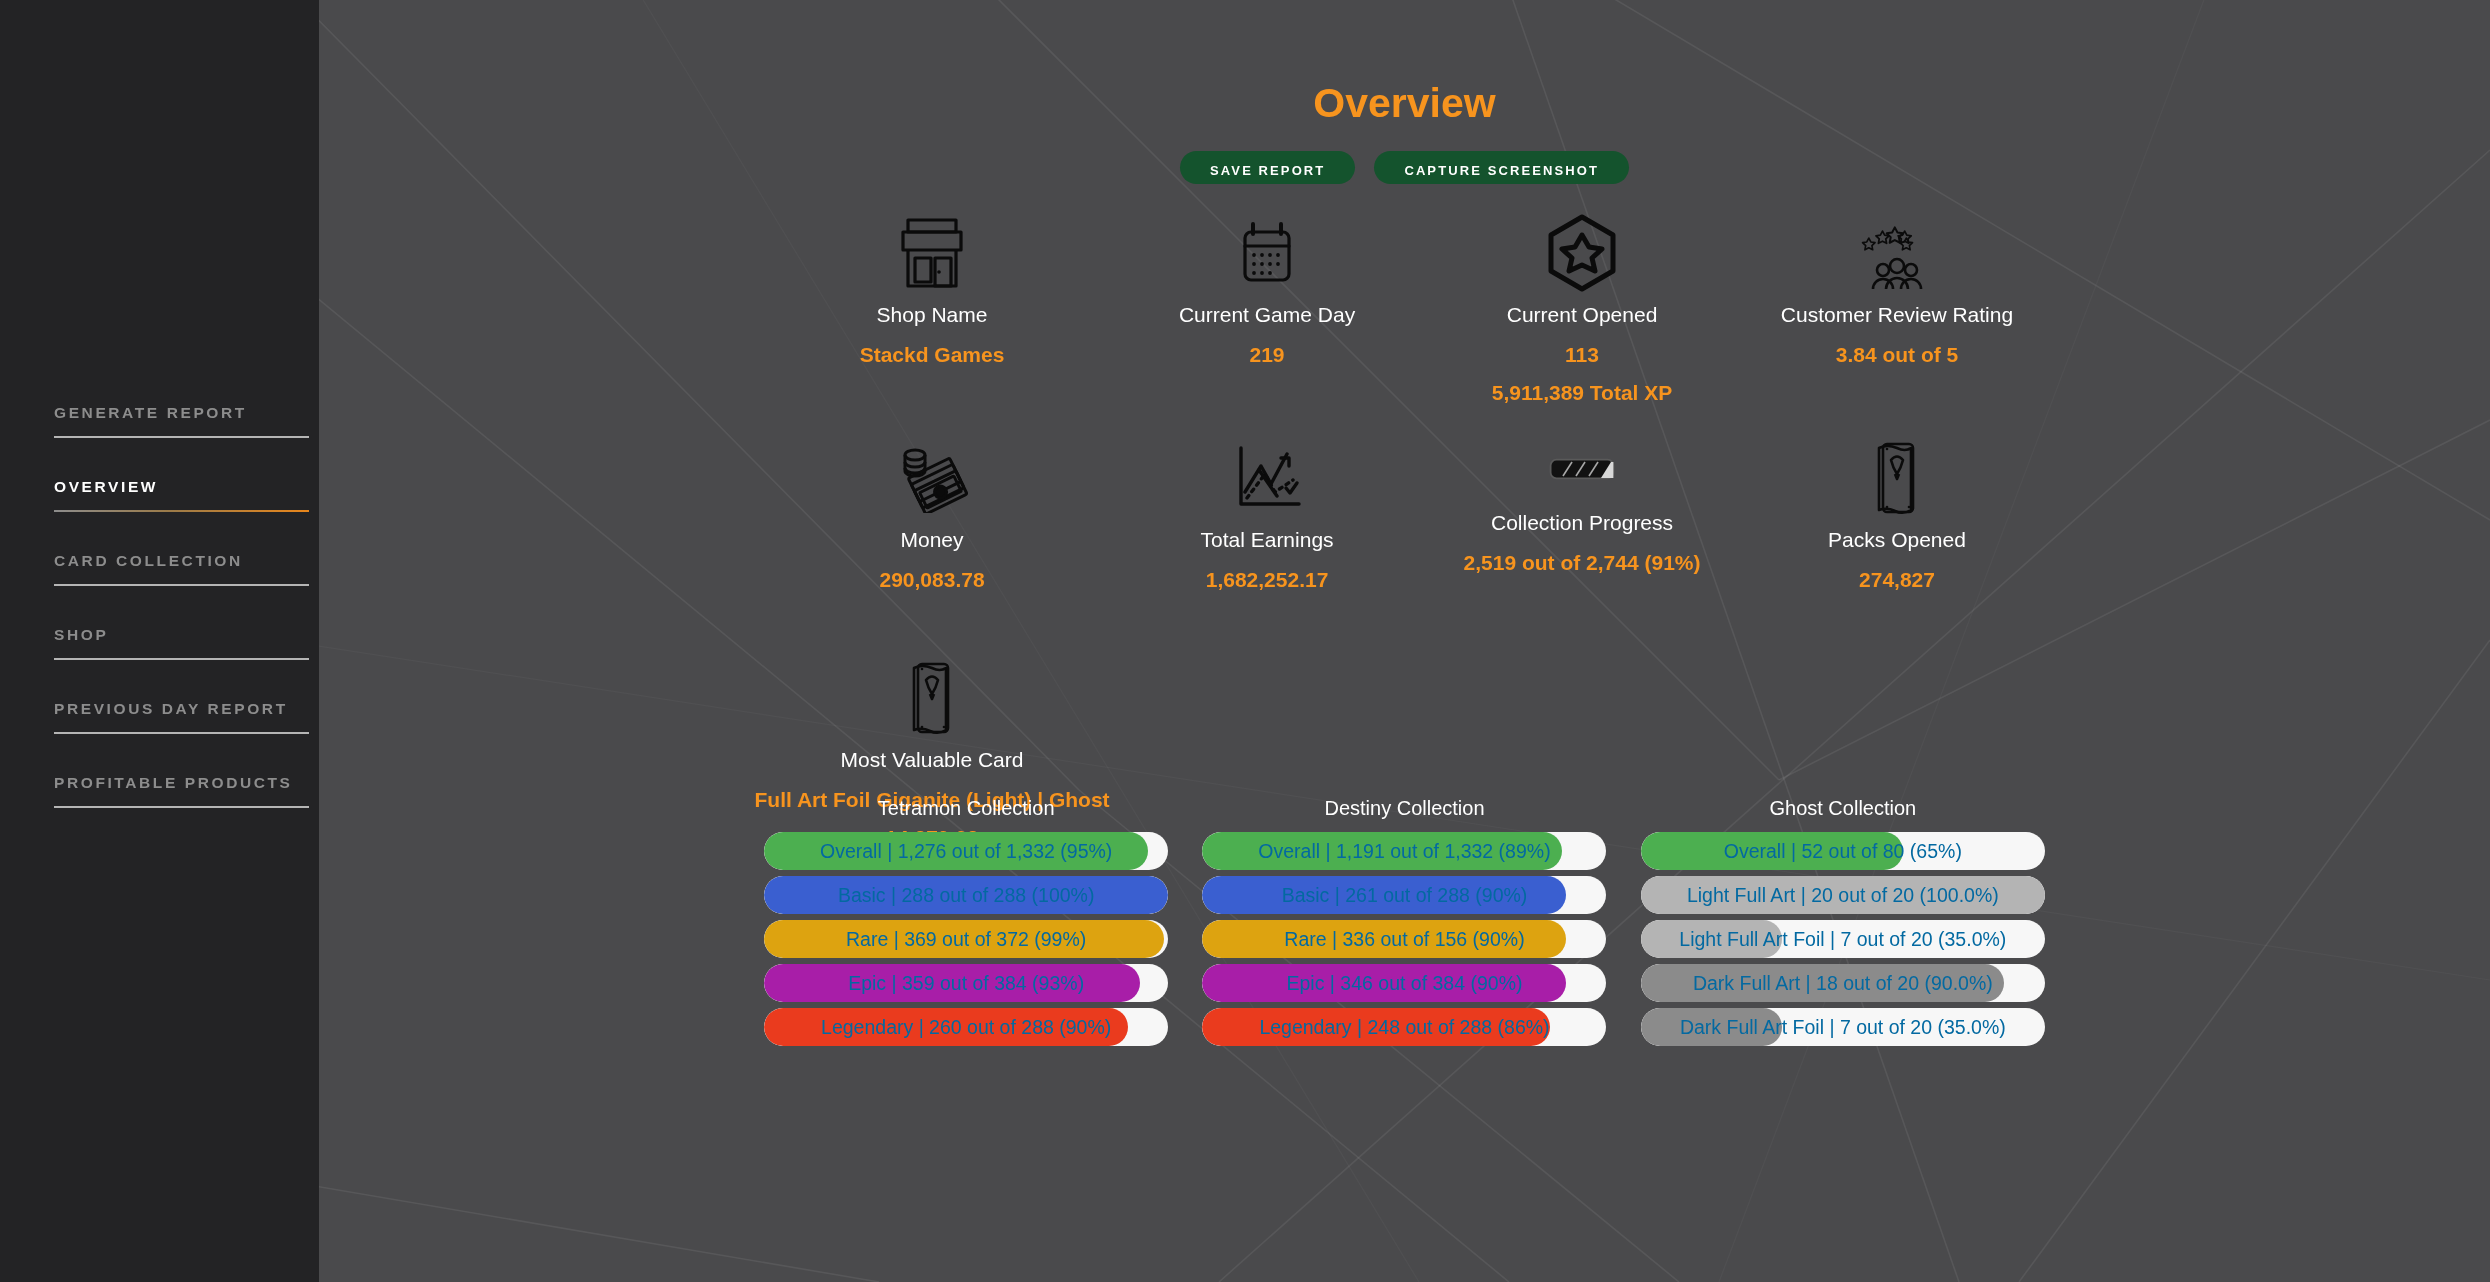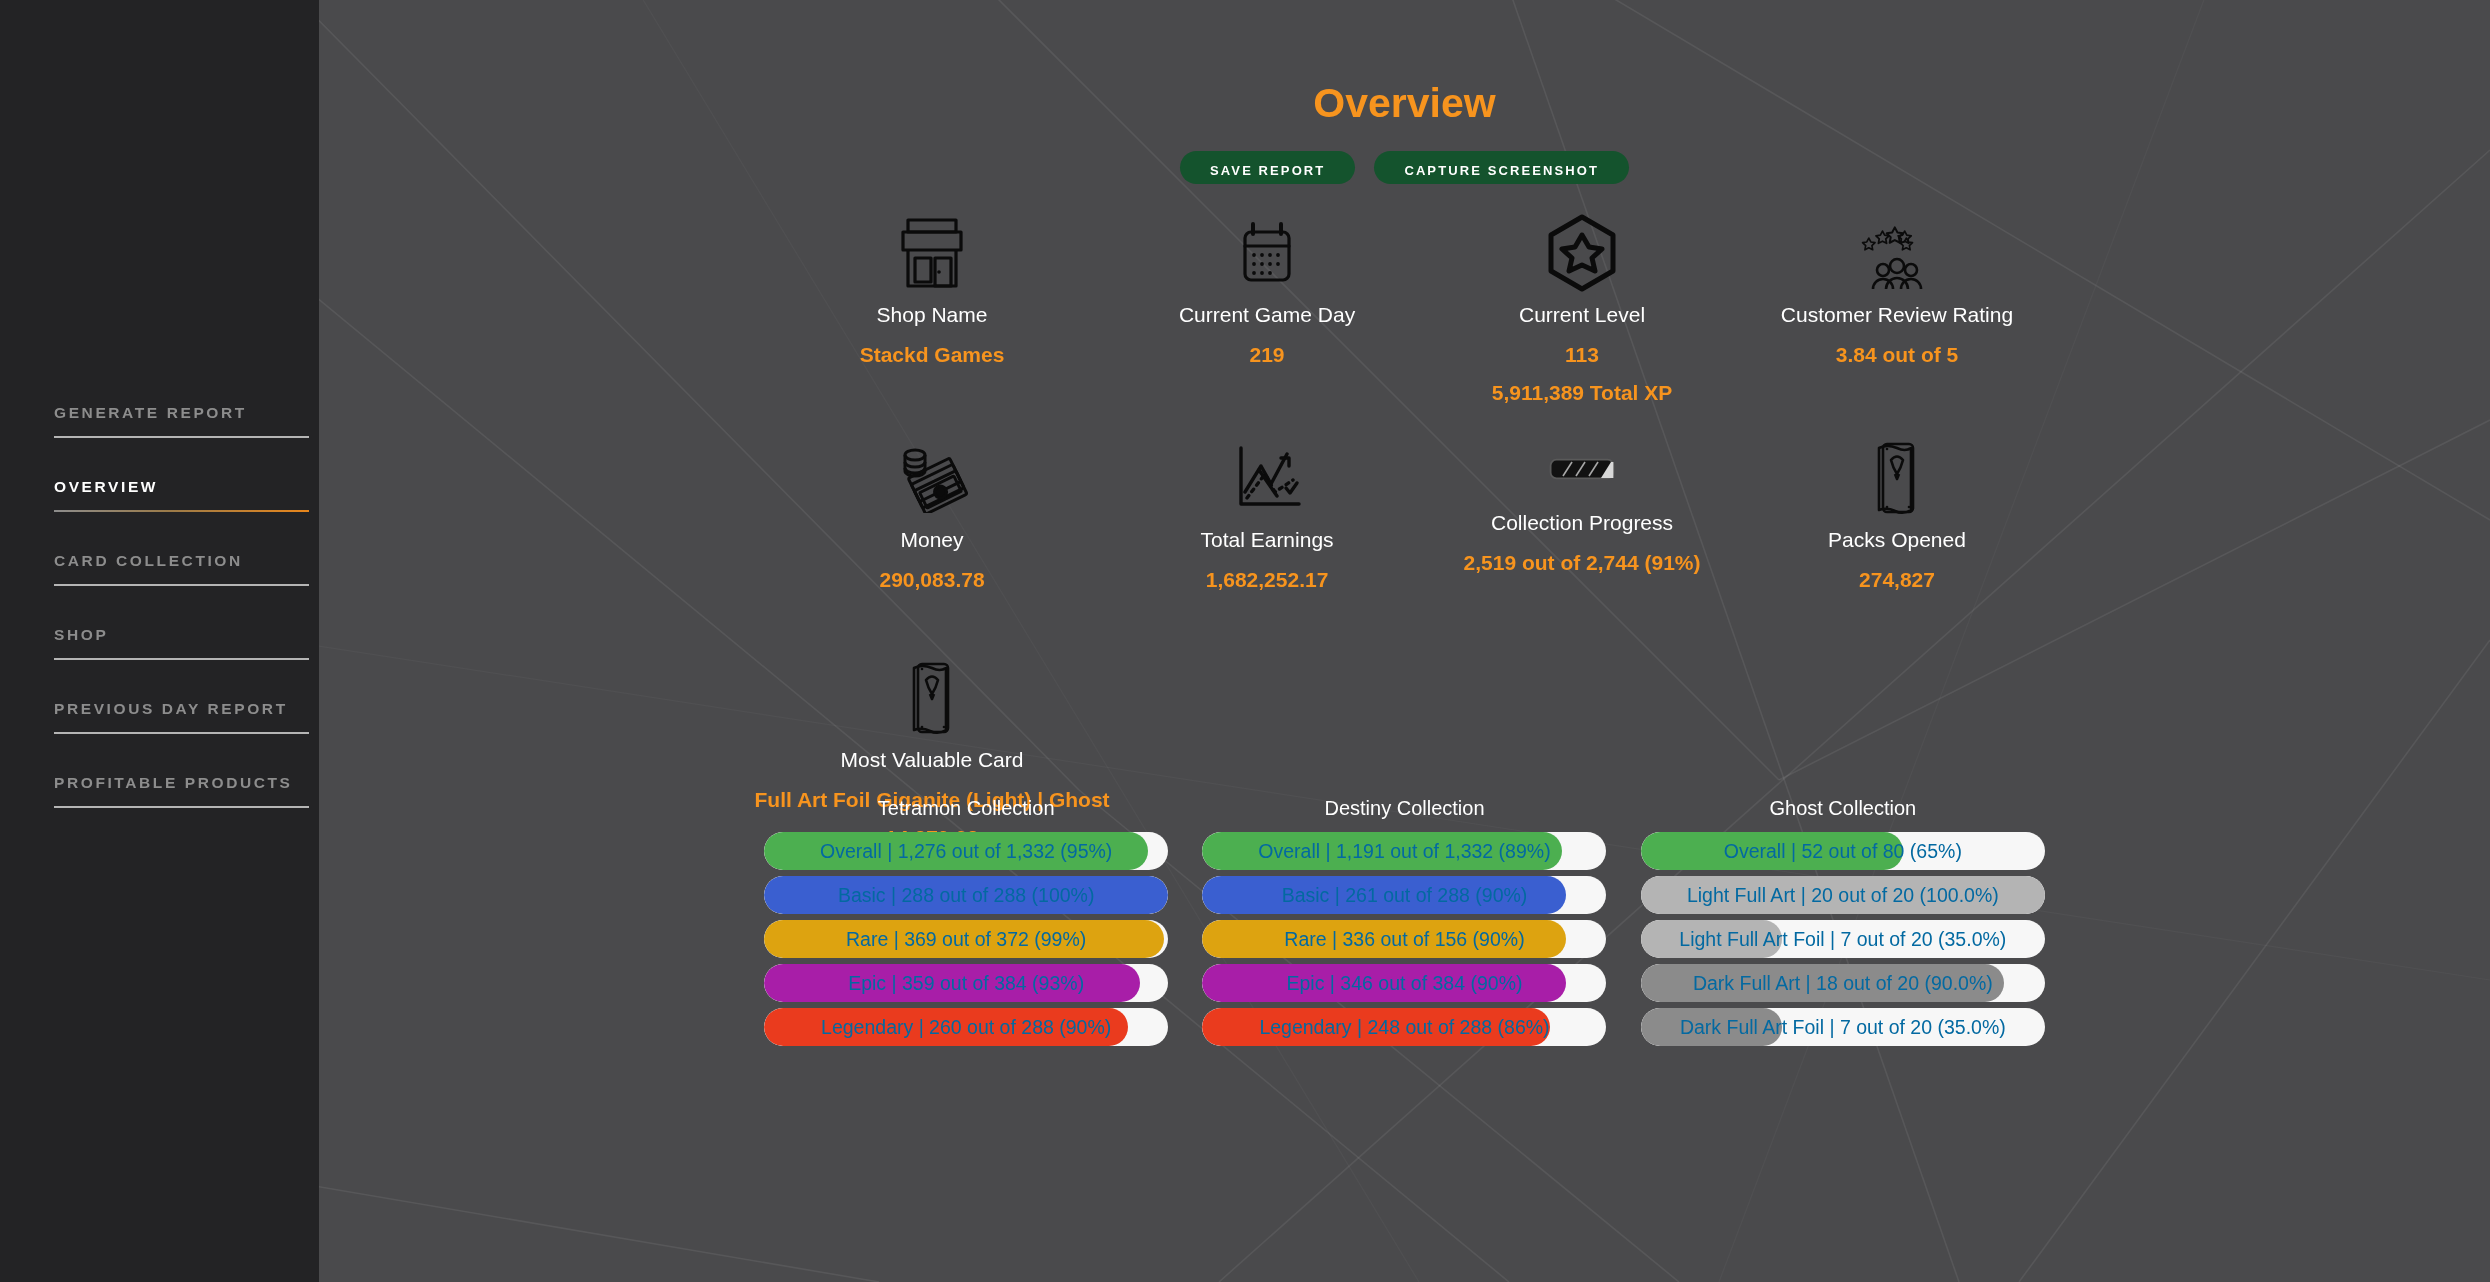--- a/index.html
+++ b/index.html
@@ -316,21 +316,21 @@
             <div class="stat-label">Current Game Day</div>
             <div class="stat-value">219</div>
           </div>
           <div class="stat-cell">
             <div class="stat-icon">
               <svg width="76" height="80" viewBox="0 0 76 80" fill="none" stroke="#0b0b0b" stroke-width="5" stroke-linejoin="round">
       <path d="M38 4 L69 22 V58 L38 76 L7 58 V22 Z"></path>
       <path d="M38 22 L45 34 L58 36 L48 45 L51 58 L38 52 L25 58 L28 45 L18 36 L31 34 Z"></path>
     </svg>
             </div>
-            <div class="stat-label">Current Level</div>
+            <div class="stat-label">Current Opened</div>
             <div class="stat-value">113</div>
             <div class="stat-value2">5,911,389 Total XP</div>
           </div>
           <div class="stat-cell row2">
             <div class="stat-icon">
               <svg width="74" height="76" viewBox="0 0 74 76" fill="none" stroke="#0b0b0b" stroke-width="2.1" stroke-linejoin="round">
       <path d="M10 36 l2.6 5 5.4 .8 -4 3.8 1 5.4 -5-2.6 -5 2.6 1-5.4 -4-3.8 5.4-.8z" transform="translate(1,-5) scale(0.78)"></path>
       <path d="M25 22 l2.6 5 5.4 .8 -4 3.8 1 5.4 -5-2.6 -5 2.6 1-5.4 -4-3.8 5.4-.8z" transform="translate(2,-2) scale(0.82)"></path>
       <path d="M44 13 l2.8 5.4 5.8 .9 -4.3 4.1 1.1 5.8 -5.4-2.8 -5.4 2.8 1.1-5.8 -4.3-4.1 5.8-.9z" transform="translate(-7,0) scale(0.95)"></path>
       <path d="M63 22 l2.6 5 5.4 .8 -4 3.8 1 5.4 -5-2.6 -5 2.6 1-5.4 -4-3.8 5.4-.8z" transform="translate(-7,-2) scale(0.82)"></path>

